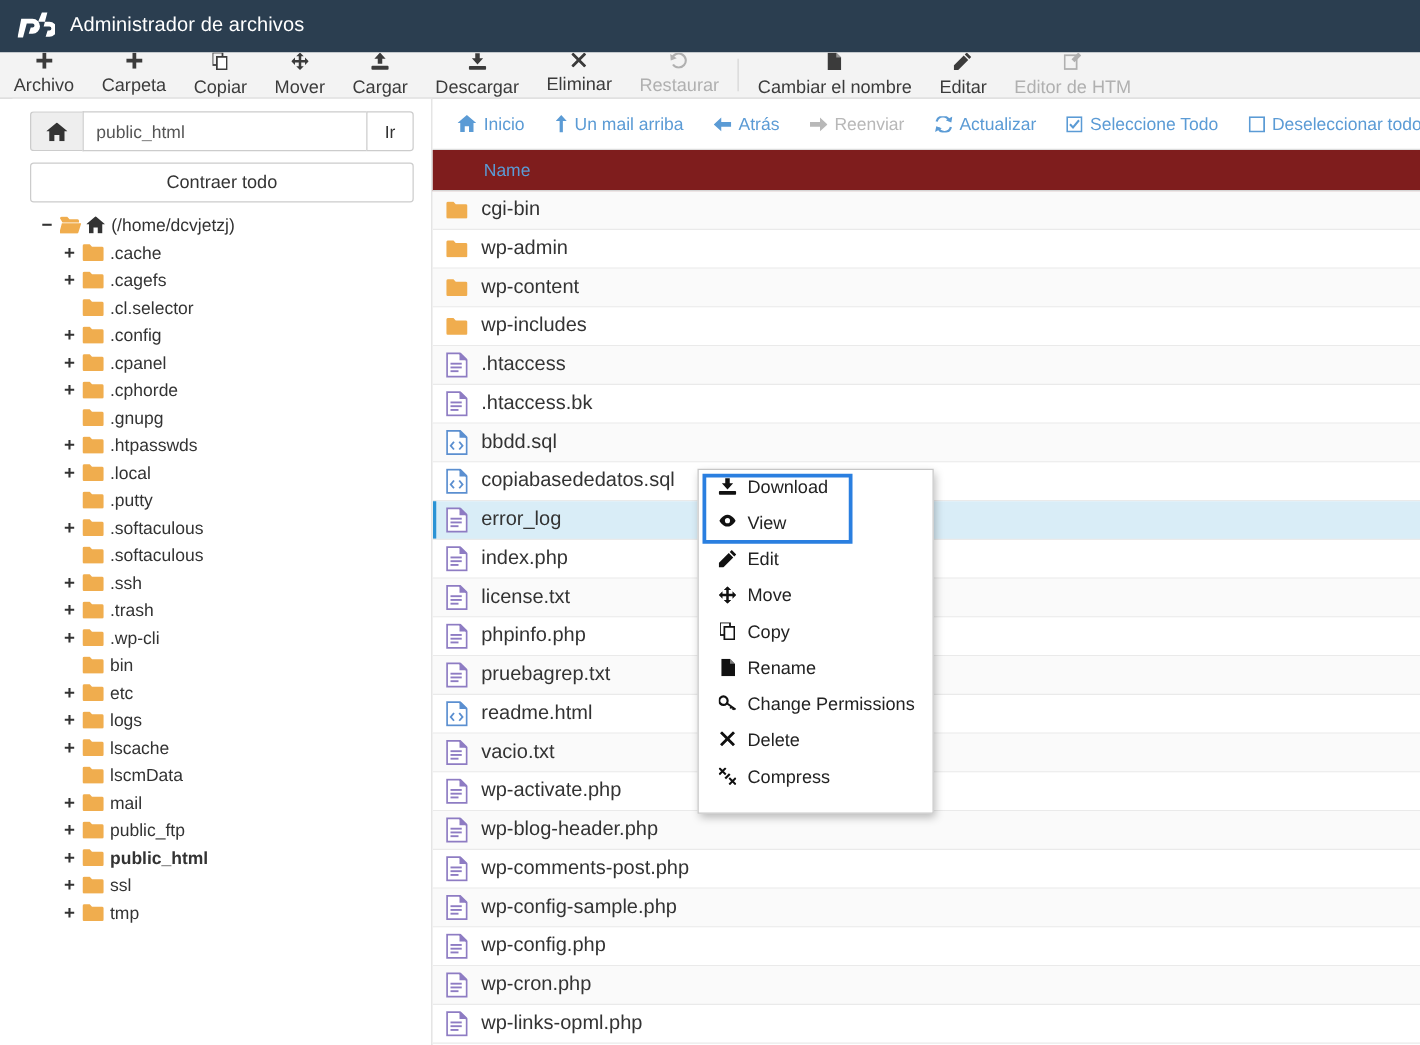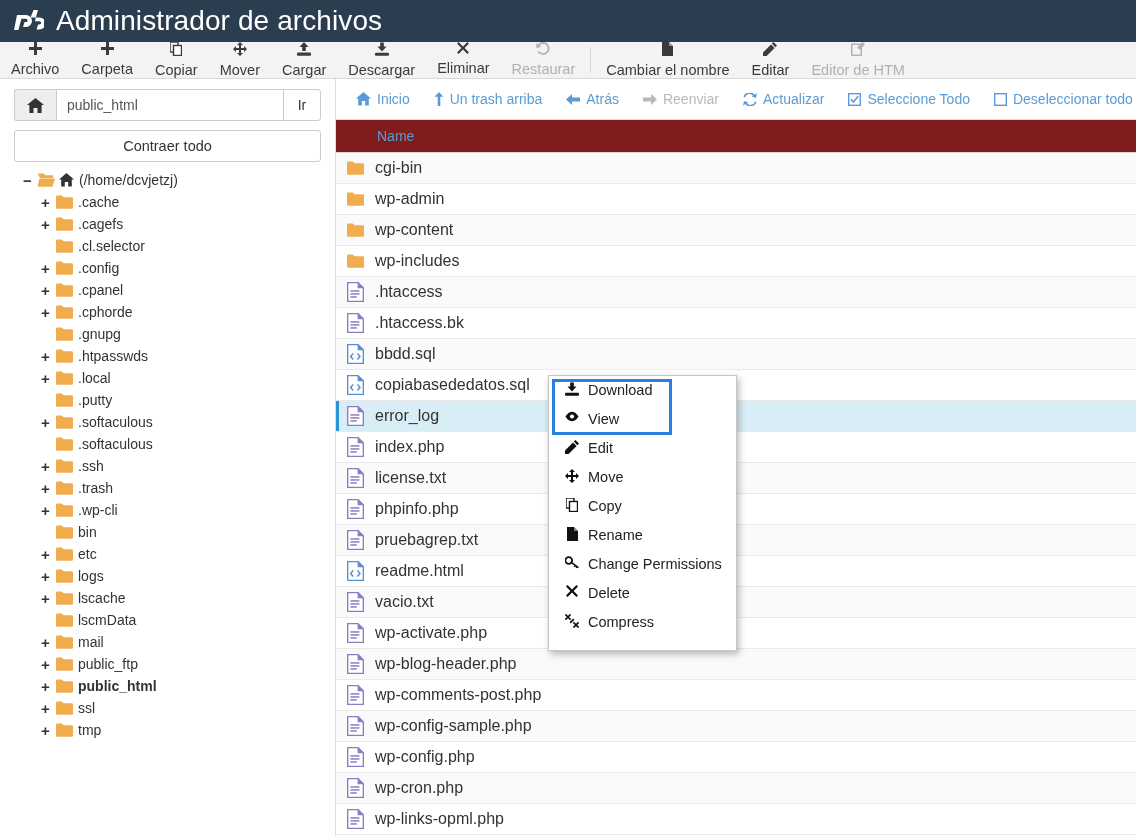--- a/index.html
+++ b/index.html
@@ -23,21 +23,21 @@
     padding-left: 14px;
     color: #ffffff;
   }
   .cp-logo {
     width: 30px; height: 26px;
     display: flex; align-items: center; justify-content: center;
     margin-right: 12px;
   }
   .cp-logo svg { display: block; }
   .app-title {
-    font-size: 28px;
+    font-size: 16px;
     font-weight: normal;
     color: #ffffff;
     letter-spacing: .1px;
   }
 
   
   .main-toolbar {
     height: 37px;
     background: #f3f3f3;
     border-bottom: 1px solid #d8d8d8;
@@ -65,21 +65,21 @@
     margin: 0 4px;
     flex: 0 0 auto;
   }
   .tb-ico {
     font-size: 13px;
     display: inline-block;
     line-height: 1;
   }
 
   
-  .body-wrap { display: flex; height: calc(836px - 42px - 37px); }
+  .body-wrap { display: flex; height: calc(836px - 42px - 37px); margin-left: 10px; }
 
   
   .sidebar {
     width: 336px;
     flex: 0 0 336px;
     border-right: 1px solid #dddddd;
     background: #ffffff;
     padding: 10px 14px 0 14px;
     overflow: hidden;
   }
@@ -641,21 +641,21 @@
             </svg>
           </span>
           <span>Inicio</span>
         </div>
         <div class="nav-item">
           <span>
             <svg width="10" height="14" viewBox="0 0 10 14">
               <path d="M5 0 L9.4 4.8 H6.3 V14 H3.7 V4.8 H0.6 Z" fill="#5b9bd5"></path>
             </svg>
           </span>
-          <span>Un trash arriba</span>
+          <span>Un mail arriba</span>
         </div>
         <div class="nav-item">
           <span>
             <svg width="14" height="13" viewBox="0 0 14 13">
               <path d="M0 6.5 L6 1 V4.6 H14 V8.4 H6 V12 Z" fill="#5b9bd5"></path>
             </svg>
           </span>
           <span>Atrás</span>
         </div>
         <div class="nav-item disabled">

